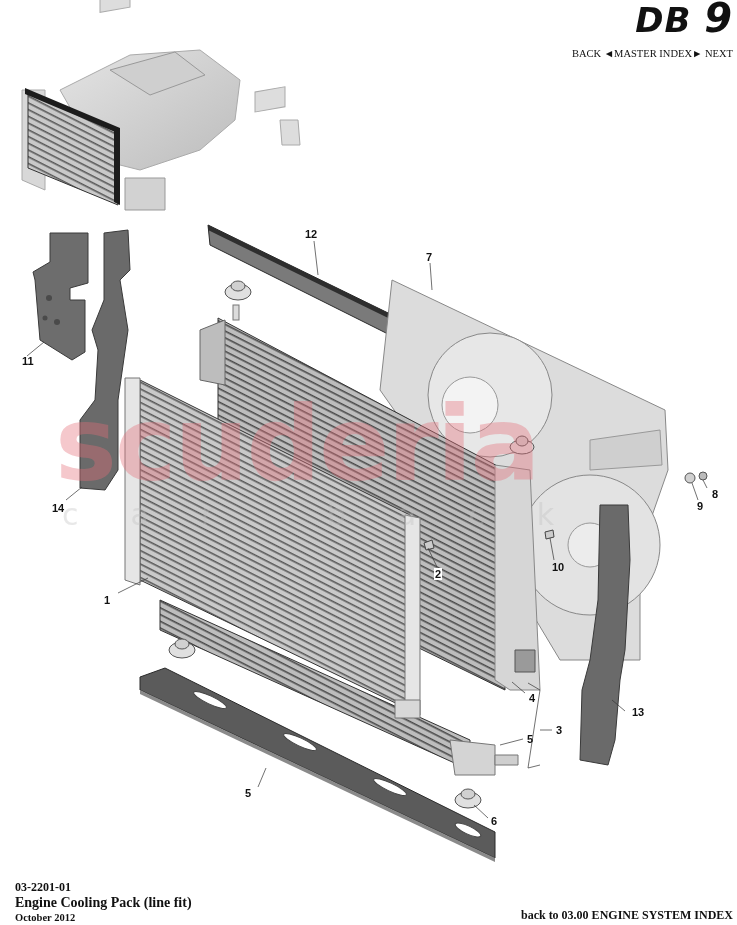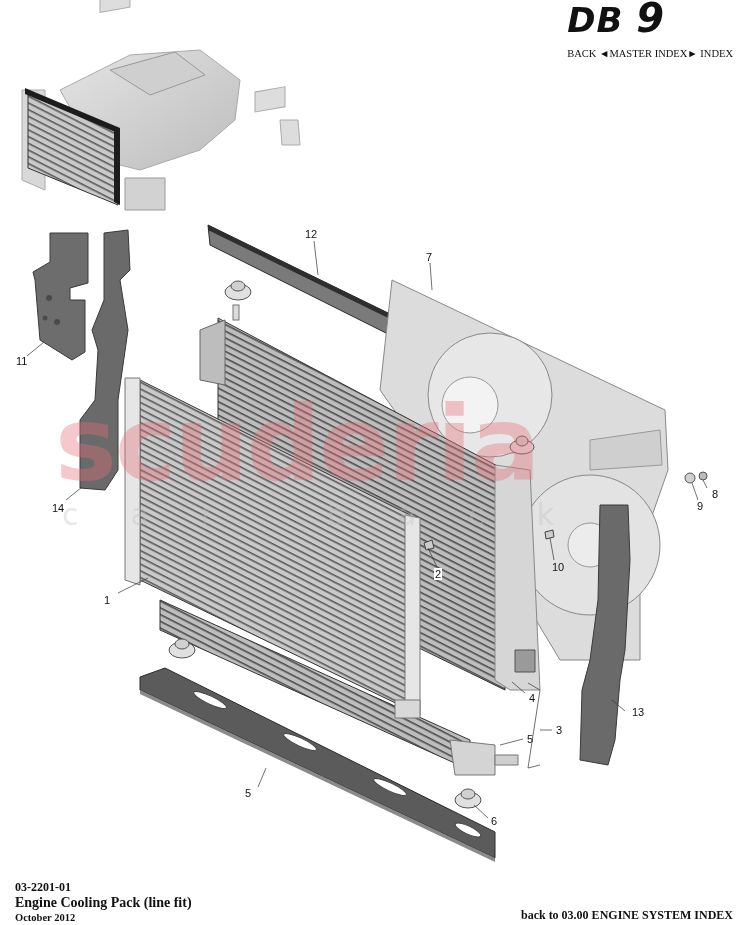--- a/index.html
+++ b/index.html
@@ -1,29 +1,29 @@
 <!DOCTYPE html>
 <html><head>
 <meta charset="utf-8">
 <style>
   html, body { margin:0; padding:0; background:#ffffff; }
   body { width:737px; height:925px; position:relative; overflow:hidden; font-family:"Liberation Sans", sans-serif; color:#111; }
-  .hdr { position:absolute; right:4px; top:0; }
+  .hdr { position:absolute; right:4px; top:0; text-align:right; }
   .logo { font-family:"DejaVu Sans", sans-serif; font-weight:bold; font-style:italic; font-size:34px; letter-spacing:1px; line-height:36px; color:#111; }
   .logo .nine { font-size:40px; }
   .system-title { font-family:"Liberation Serif", serif; font-size:13.5px; margin-top:4px; letter-spacing:0.2px; }
   .nav { font-family:"Liberation Serif", serif; font-size:10.5px; margin-top:10px; display:flex; justify-content:flex-end; }
   .nav span { cursor:pointer; }
   .foot { position:absolute; left:3px; top:880px; font-family:"Liberation Serif", serif;margin-left:12px; }
   .foot .code { font-size:12px; font-weight:bold; line-height:15px; }
   .foot .name { font-size:14px; font-weight:bold; line-height:15px; }
   .foot .date { font-size:10.5px; font-weight:bold; line-height:15px; }
   .back-link { position:absolute; right:4px; top:908px; font-family:Liberation Serif, serif; font-size:12px; font-weight:bold; cursor:pointer; }
   .diagram { position:absolute; left:0; top:0; width:737px; height:925px; }
-  .callout { position:absolute; font-family:"Liberation Sans", sans-serif; font-weight:normal; font-size:11px; color:#111; cursor:pointer; }
+  .callout { position:absolute; font-family:"Liberation Sans", sans-serif; font-weight:bold; font-size:11px; color:#111; cursor:pointer; }
   .callout.boxed { background:#fff; padding:0 1px; }
   .watermark { position:absolute; left:55px; top:392px; font-family:"DejaVu Sans", sans-serif; font-weight:bold; font-size:104px; color:rgba(230,110,120,0.38); letter-spacing:-2px; pointer-events:none; line-height:1; }
   .watermark-sub { position:absolute; left:62px; top:497px; font-family:"DejaVu Sans", sans-serif; font-size:30px; color:rgba(190,190,190,0.35); letter-spacing:52px; pointer-events:none; }
 </style>
 </head>
 <body>
 
 <svg class="diagram" viewBox="0 0 737 925" xmlns="http://www.w3.org/2000/svg">
   <defs>
     <pattern id="fins" width="6" height="6" patternUnits="userSpaceOnUse" patternTransform="rotate(27)">
@@ -152,35 +152,35 @@
 <span class="callout" style="left:104px;top:594px">1</span>
 <span class="callout boxed" style="left:434px;top:568px">2</span>
 <span class="callout" style="left:556px;top:724px">3</span>
 <span class="callout" style="left:529px;top:692px">4</span>
 <span class="callout" style="left:527px;top:733px">5</span>
 <span class="callout" style="left:491px;top:815px">6</span>
 <span class="callout" style="left:426px;top:251px">7</span>
 <span class="callout" style="left:712px;top:488px">8</span>
 <span class="callout" style="left:697px;top:500px">9</span>
 <span class="callout" style="left:552px;top:561px">10</span>
-<span class="callout" style="left:16px;top:355px">11</span>
+<span class="callout" style="left:22px;top:355px">11</span>
 <span class="callout" style="left:305px;top:228px">12</span>
 <span class="callout" style="left:632px;top:706px">13</span>
 <span class="callout" style="left:52px;top:502px">14</span>
 <span class="callout" style="left:245px;top:787px">5</span>
 
 <div class="hdr">
   <div class="logo">
     <span>DB</span>
     <span class="nine">9</span>
   </div>
   <div class="nav">
     <span>BACK ◄</span>
     <span>MASTER INDEX</span>
-    <span>► INDEX</span>
+    <span>► NEXT</span>
   </div>
 </div>
 
 <div class="foot">
   <div class="code">03-2201-01</div>
   <div class="name">Engine Cooling Pack (line fit)</div>
   <div class="date">October 2012</div>
 </div>
 <div class="back-link">back to 03.00 ENGINE SYSTEM INDEX</div>
 

